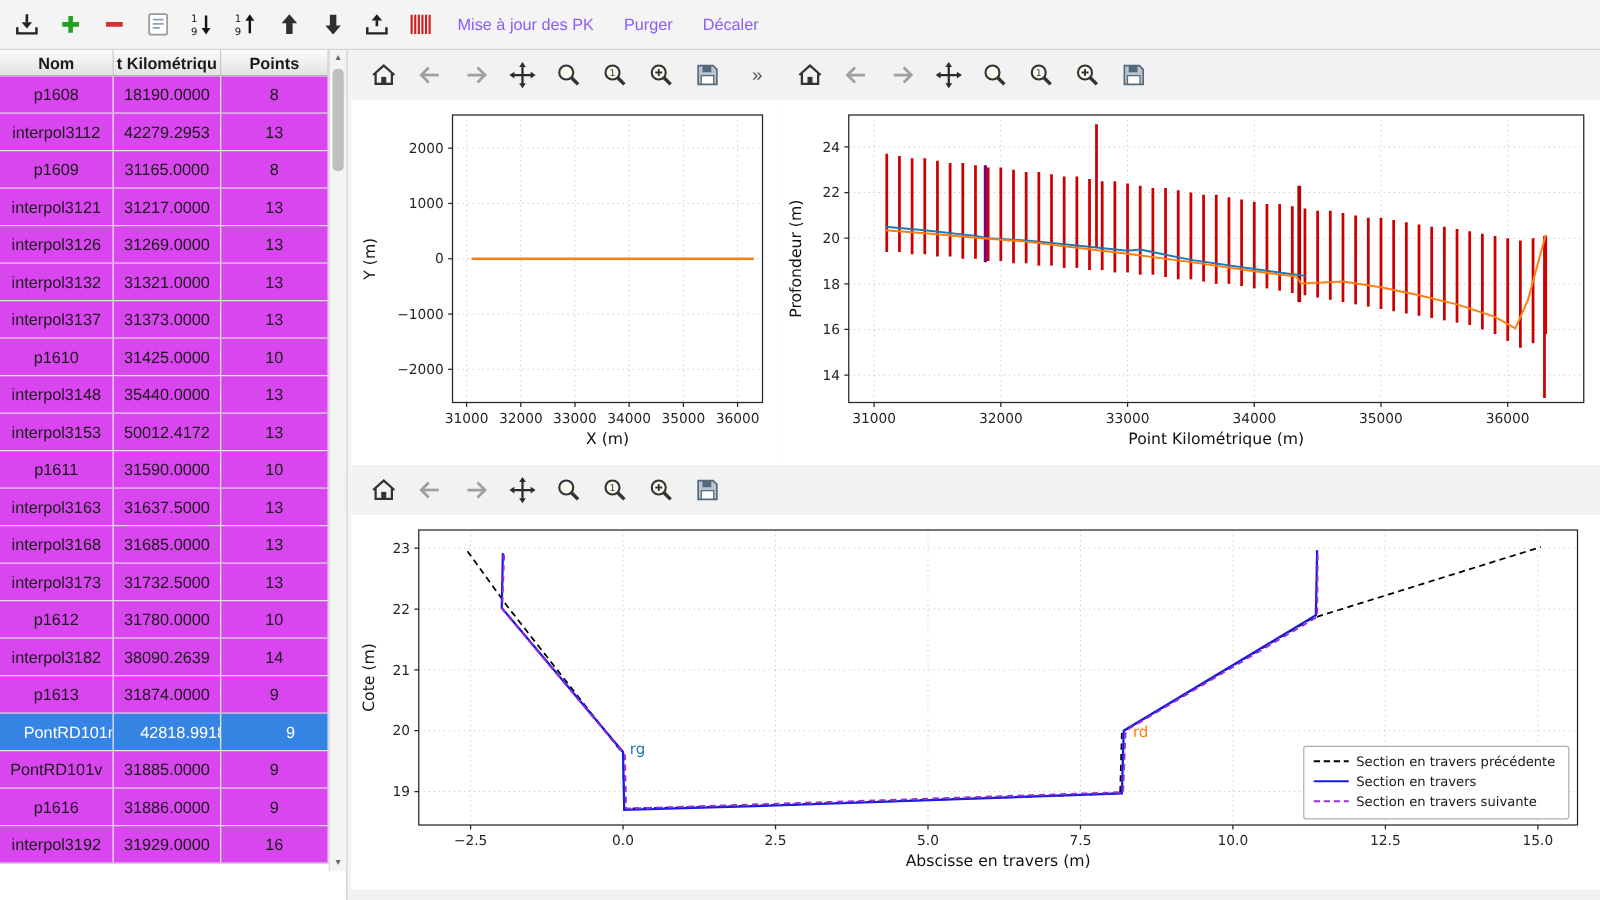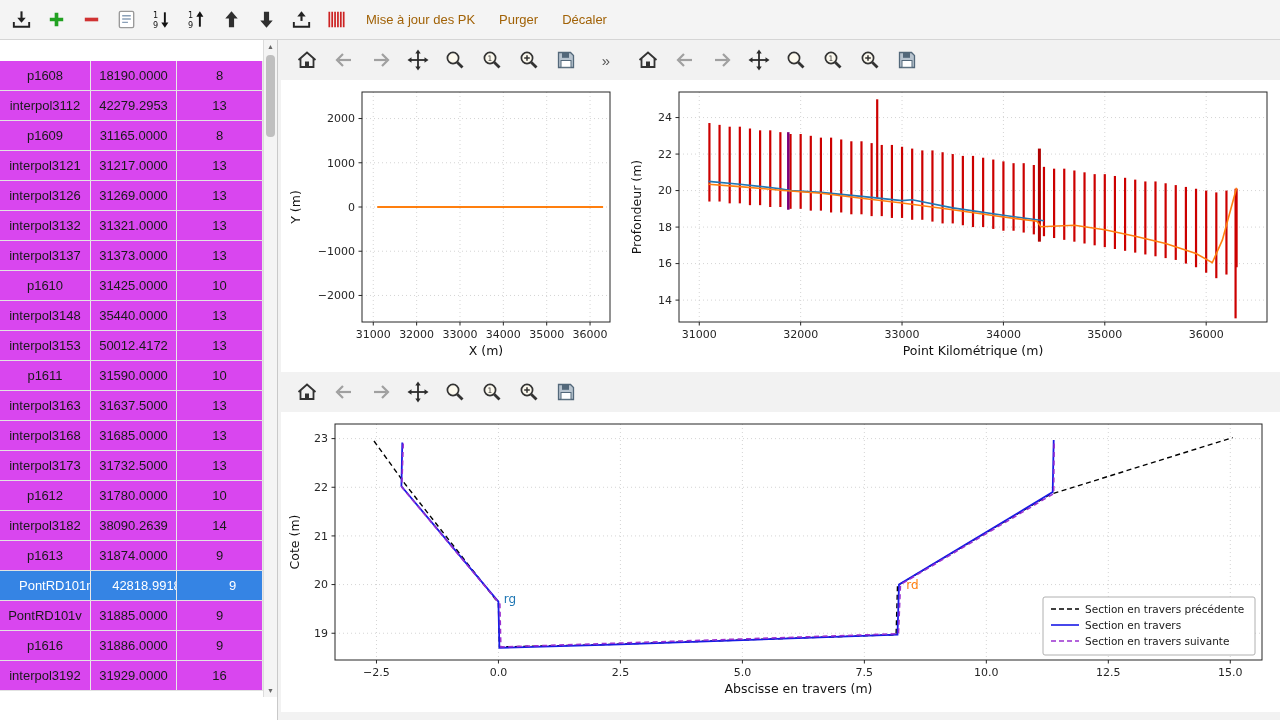--- a/index.html
+++ b/index.html
@@ -8,21 +8,21 @@
          font-family:"Liberation Sans","DejaVu Sans",sans-serif; font-size:13px; color:#1a1a1a; }
 
   
   .app-toolbar { position:absolute; top:0; left:0; width:1280px; height:40px;
                  background:#f4f4f4; border-bottom:1px solid #d5d5d5;
                  display:flex; align-items:center; padding:0 6px; gap:4px; }
   .tool-btn { width:31px; height:31px; display:flex; align-items:center; justify-content:center;
               border:none; background:transparent; border-radius:3px; cursor:default; }
   .tool-btn svg { width:23px; height:23px; }
   .tool-text { background:transparent; border:none; font-size:13px; padding:6px 10px;
-               font-family:inherit; color:#a16207; cursor:default; }
+               font-family:inherit; color:#8b5cf6; cursor:default; }
 
   
   .left-panel { position:absolute; top:40px; left:0; width:278px; height:680px;
                 background:#ffffff; border-right:1px solid #c9c9c9; }
   .thead { display:flex; height:21px; width:263px; background:linear-gradient(#fcfcfc,#e2e2e2);
            border-bottom:1px solid #b5b5b5; font-weight:bold; }
   .th { display:flex; align-items:center; justify-content:center; border-right:1px solid #c9c9c9;
         font-size:13px; overflow:hidden; white-space:nowrap; }
   .col-nom { width:91px; } .col-pk { width:86px; } .col-points { width:86px; }
   .tbody { position:absolute; top:21px; left:0; width:263px; height:658px; overflow:hidden; }
@@ -117,20 +117,25 @@
       <svg viewBox="0 0 24 24">
           <path d="M4.5 4v16M7.5 4v16M10.5 4v16M13.5 4v16M16.5 4v16M19.5 4v16" stroke="#cc2222" stroke-width="1.8"></path>
         </svg>
     </button>
     <button class="tool-text">Mise à jour des PK</button>
     <button class="tool-text">Purger</button>
     <button class="tool-text">Décaler</button>
   </div>
 
   <div class="left-panel">
+    <div class="thead">
+      <span class="th col-nom">Nom</span>
+      <span class="th col-pk">t Kilométriqu</span>
+      <span class="th col-points">Points</span>
+    </div>
     <div class="tbody" id="tbody">
         <div class="trow">
           <span class="td col-nom">p1608</span>
           <span class="td col-pk">18190.0000</span>
           <span class="td col-points">8</span>
         </div>
         <div class="trow">
           <span class="td col-nom">interpol3112</span>
           <span class="td col-pk">42279.2953</span>
           <span class="td col-points">13</span>

